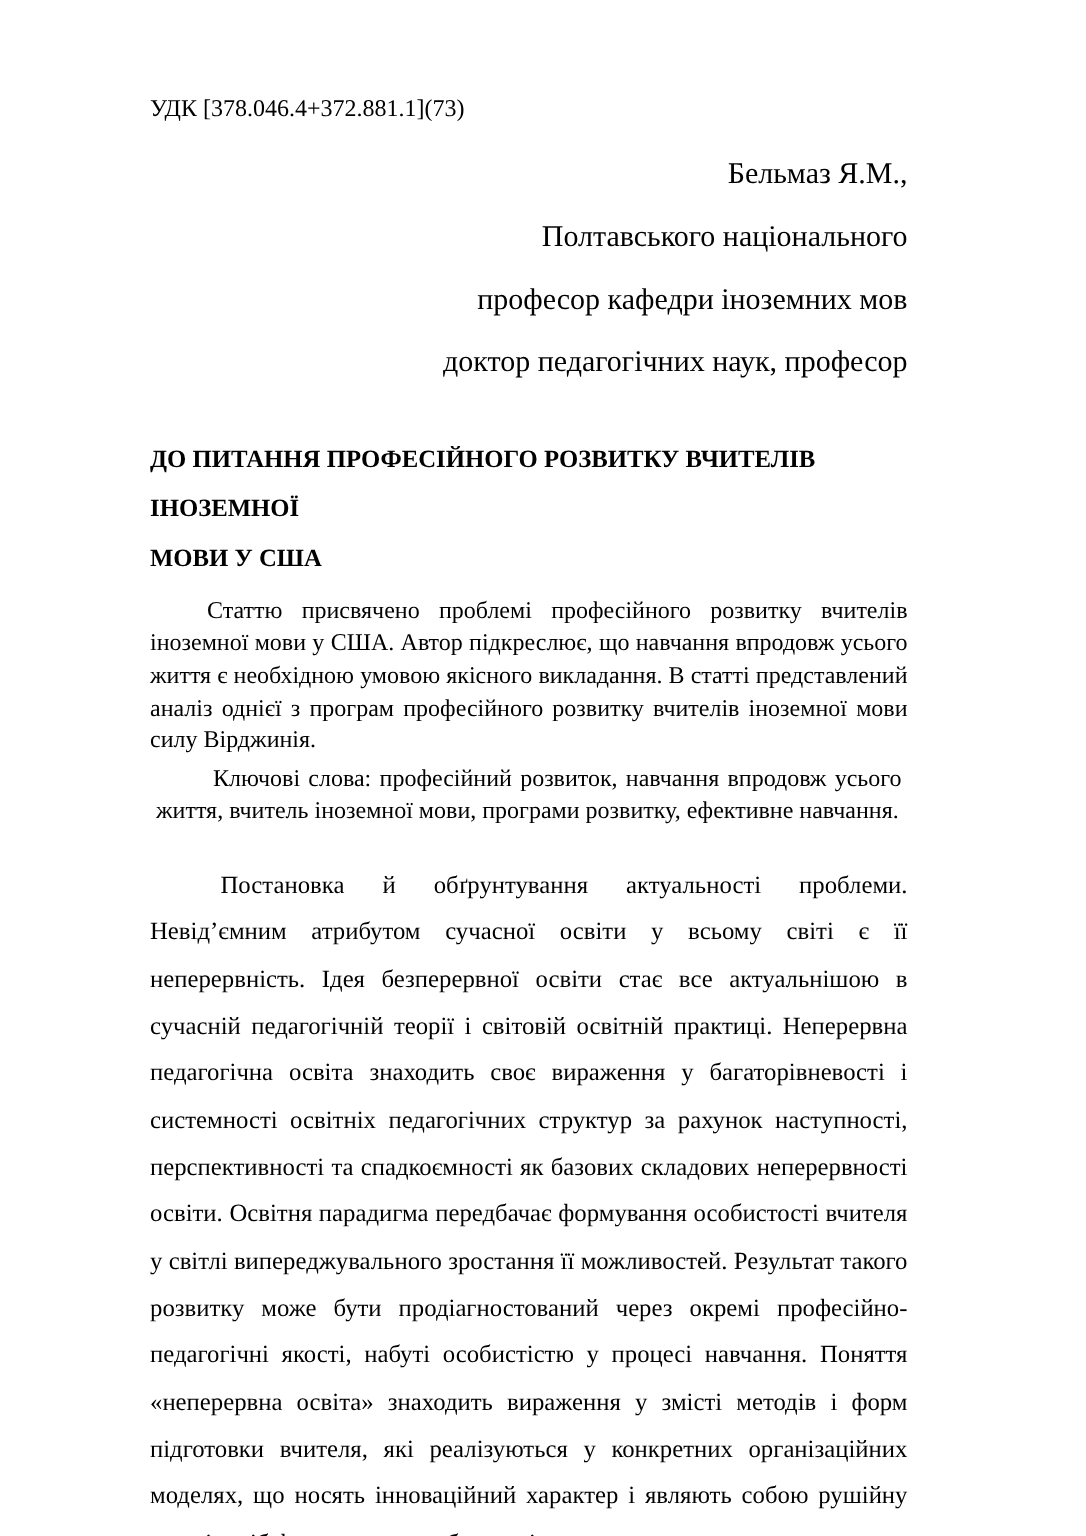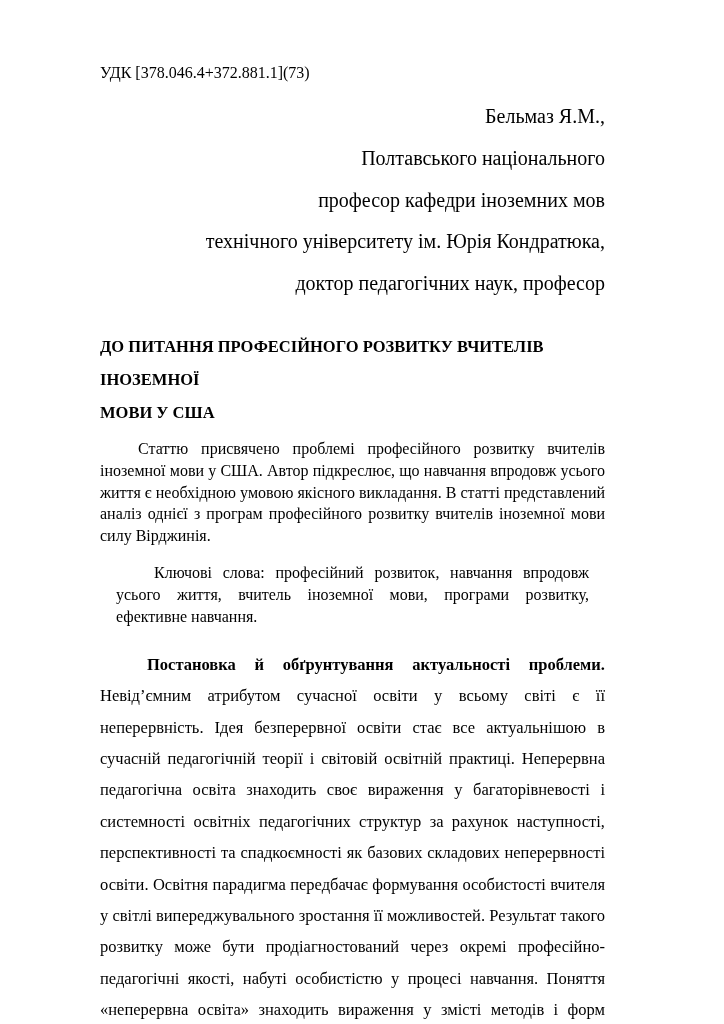--- a/index.html
+++ b/index.html
@@ -37,50 +37,49 @@
     line-height: 2.0;
   }
   .abstract {
     margin: 9px 0 0 0;
     font-size: 16px;
     line-height: 1.35;
     text-align: justify;
     text-indent: 38px;
   }
   .keywords {
-    margin: 16px;
+    margin: 4px;
     font-size: 16px;
     line-height: 1.35;
     text-align: justify;
     text-indent: 38px;
     font-family: Liberation Serif, serif;
   }
   .body-paragraph {
     margin: 22px 0 0 0;
     font-size: 16.5px;
     line-height: 1.9;
     text-align: justify;
     text-indent: 47px;
   }
   .lead {
-    font-weight: bold;
+    font-weight: normal;
   }
 </style>
 </head>
 <body>
 
 <div class="page">
 
   <div class="udc">УДК [378.046.4+372.881.1](73)</div>
 
   <div class="author-block">
     <div>Бельмаз Я.М.,</div>
     <div>Полтавського національного</div>
     <div>професор кафедри іноземних мов</div>
-    <div>технічного університету ім. Юрія Кондратюка,</div>
     <div>доктор педагогічних наук, професор</div>
   </div>
 
   <h1 class="title">
     <div>ДО ПИТАННЯ ПРОФЕСІЙНОГО РОЗВИТКУ ВЧИТЕЛІВ ІНОЗЕМНОЇ</div>
     <div>МОВИ У США</div>
   </h1>
 
   <p class="abstract">Статтю присвячено проблемі професійного розвитку вчителів іноземної мови у США. Автор підкреслює, що навчання впродовж усього життя є необхідною умовою якісного викладання. В статті представлений аналіз однієї з програм професійного розвитку вчителів іноземної мови силу Вірджинія.</p>
 

